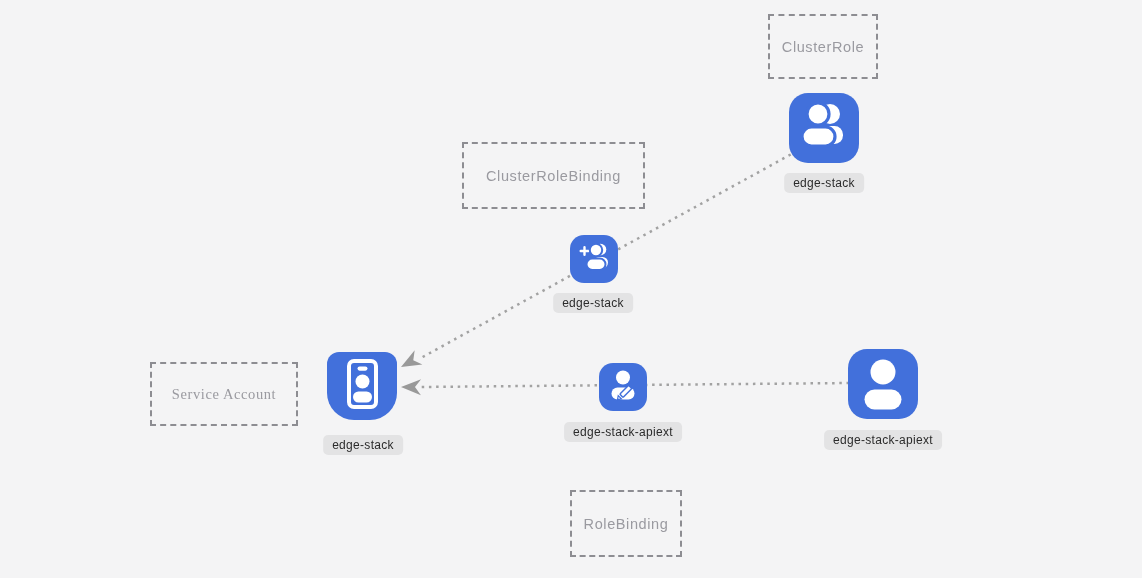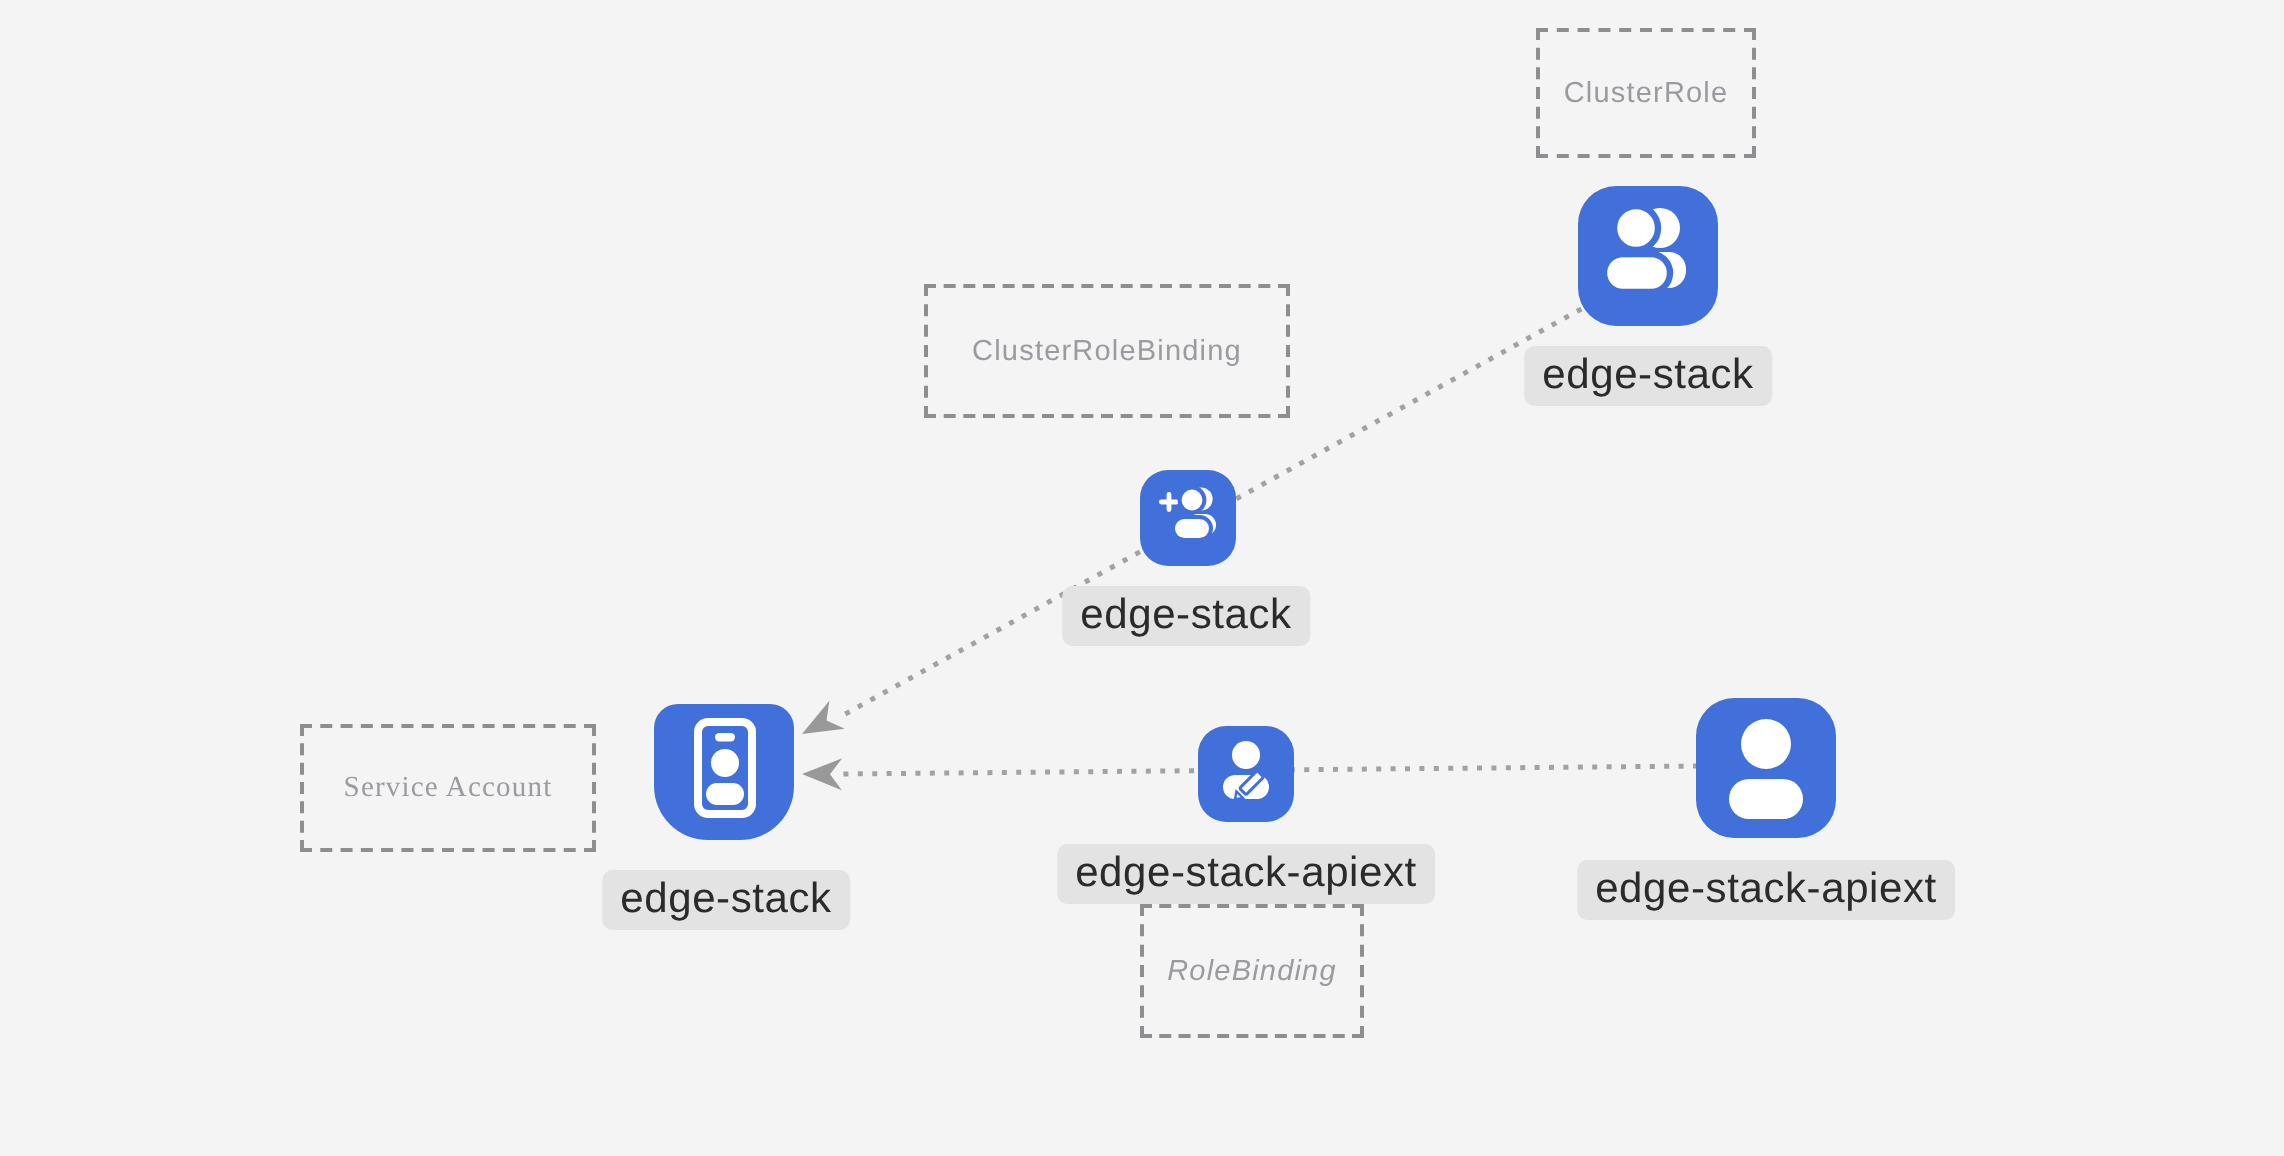--- a/index.html
+++ b/index.html
@@ -21,21 +21,21 @@
     position:absolute;z-index:3;
     background:#4270db;
     display:flex;align-items:center;justify-content:center;
   }
   .node-icon.big{width:70px;height:70px;border-radius:19px;}
   .node-icon.small{width:48px;height:48px;border-radius:14px;}
   .node-icon.badge{width:70px;height:68px;border-radius:12px 12px 27px 27px;}
   .chip{
     position:absolute;z-index:3;transform:translateX(-50%);
     background:#e3e3e4;color:#2b2b2b;
-    font-size:21px;letter-spacing:0.3px;
+    font-size:12px;letter-spacing:0.3px;
     padding:3px 9px;border-radius:5px;white-space:nowrap;
   }
 </style>
 </head>
 <body>
 
 <div class="canvas">
 
   <svg class="edges" width="1142" height="578" viewBox="0 0 1142 578">
     <line x1="797" y1="151" x2="419" y2="359" stroke="#a2a2a2" stroke-width="2.5" stroke-dasharray="2.5 4.7" stroke-linecap="butt"></line>
@@ -46,21 +46,21 @@
 
   <div class="type-box" style="left:768px;top:14px;width:110px;height:65px;">
     <span>ClusterRole</span>
   </div>
   <div class="type-box" style="left:462px;top:142px;width:183px;height:67px;">
     <span>ClusterRoleBinding</span>
   </div>
   <div class="type-box" style="left:150px;top:362px;width:148px;height:64px;font-family:Liberation Serif, serif;">
     <span>Service Account</span>
   </div>
-  <div class="type-box" style="left:570px;top:452px;width:112px;height:67px;font-style:italic;">
+  <div class="type-box" style="left:570px;top:490px;width:112px;height:67px;">
     <span>RoleBinding</span>
   </div>
 
   <div class="node-icon big" style="left:789px;top:93px;">
     <span>
       <svg width="70" height="70" viewBox="0 0 70 70">
         <circle cx="41" cy="23" r="10" fill="#fff"></circle>
         <rect x="29" y="35" width="25" height="18" rx="8.5" fill="#fff"></rect>
         <circle cx="29" cy="23" r="11" fill="#fff" stroke="#4270db" stroke-width="3.2"></circle>
         <rect x="13" y="36" width="33" height="19" rx="9.5" fill="#fff" stroke="#4270db" stroke-width="3.2"></rect>

